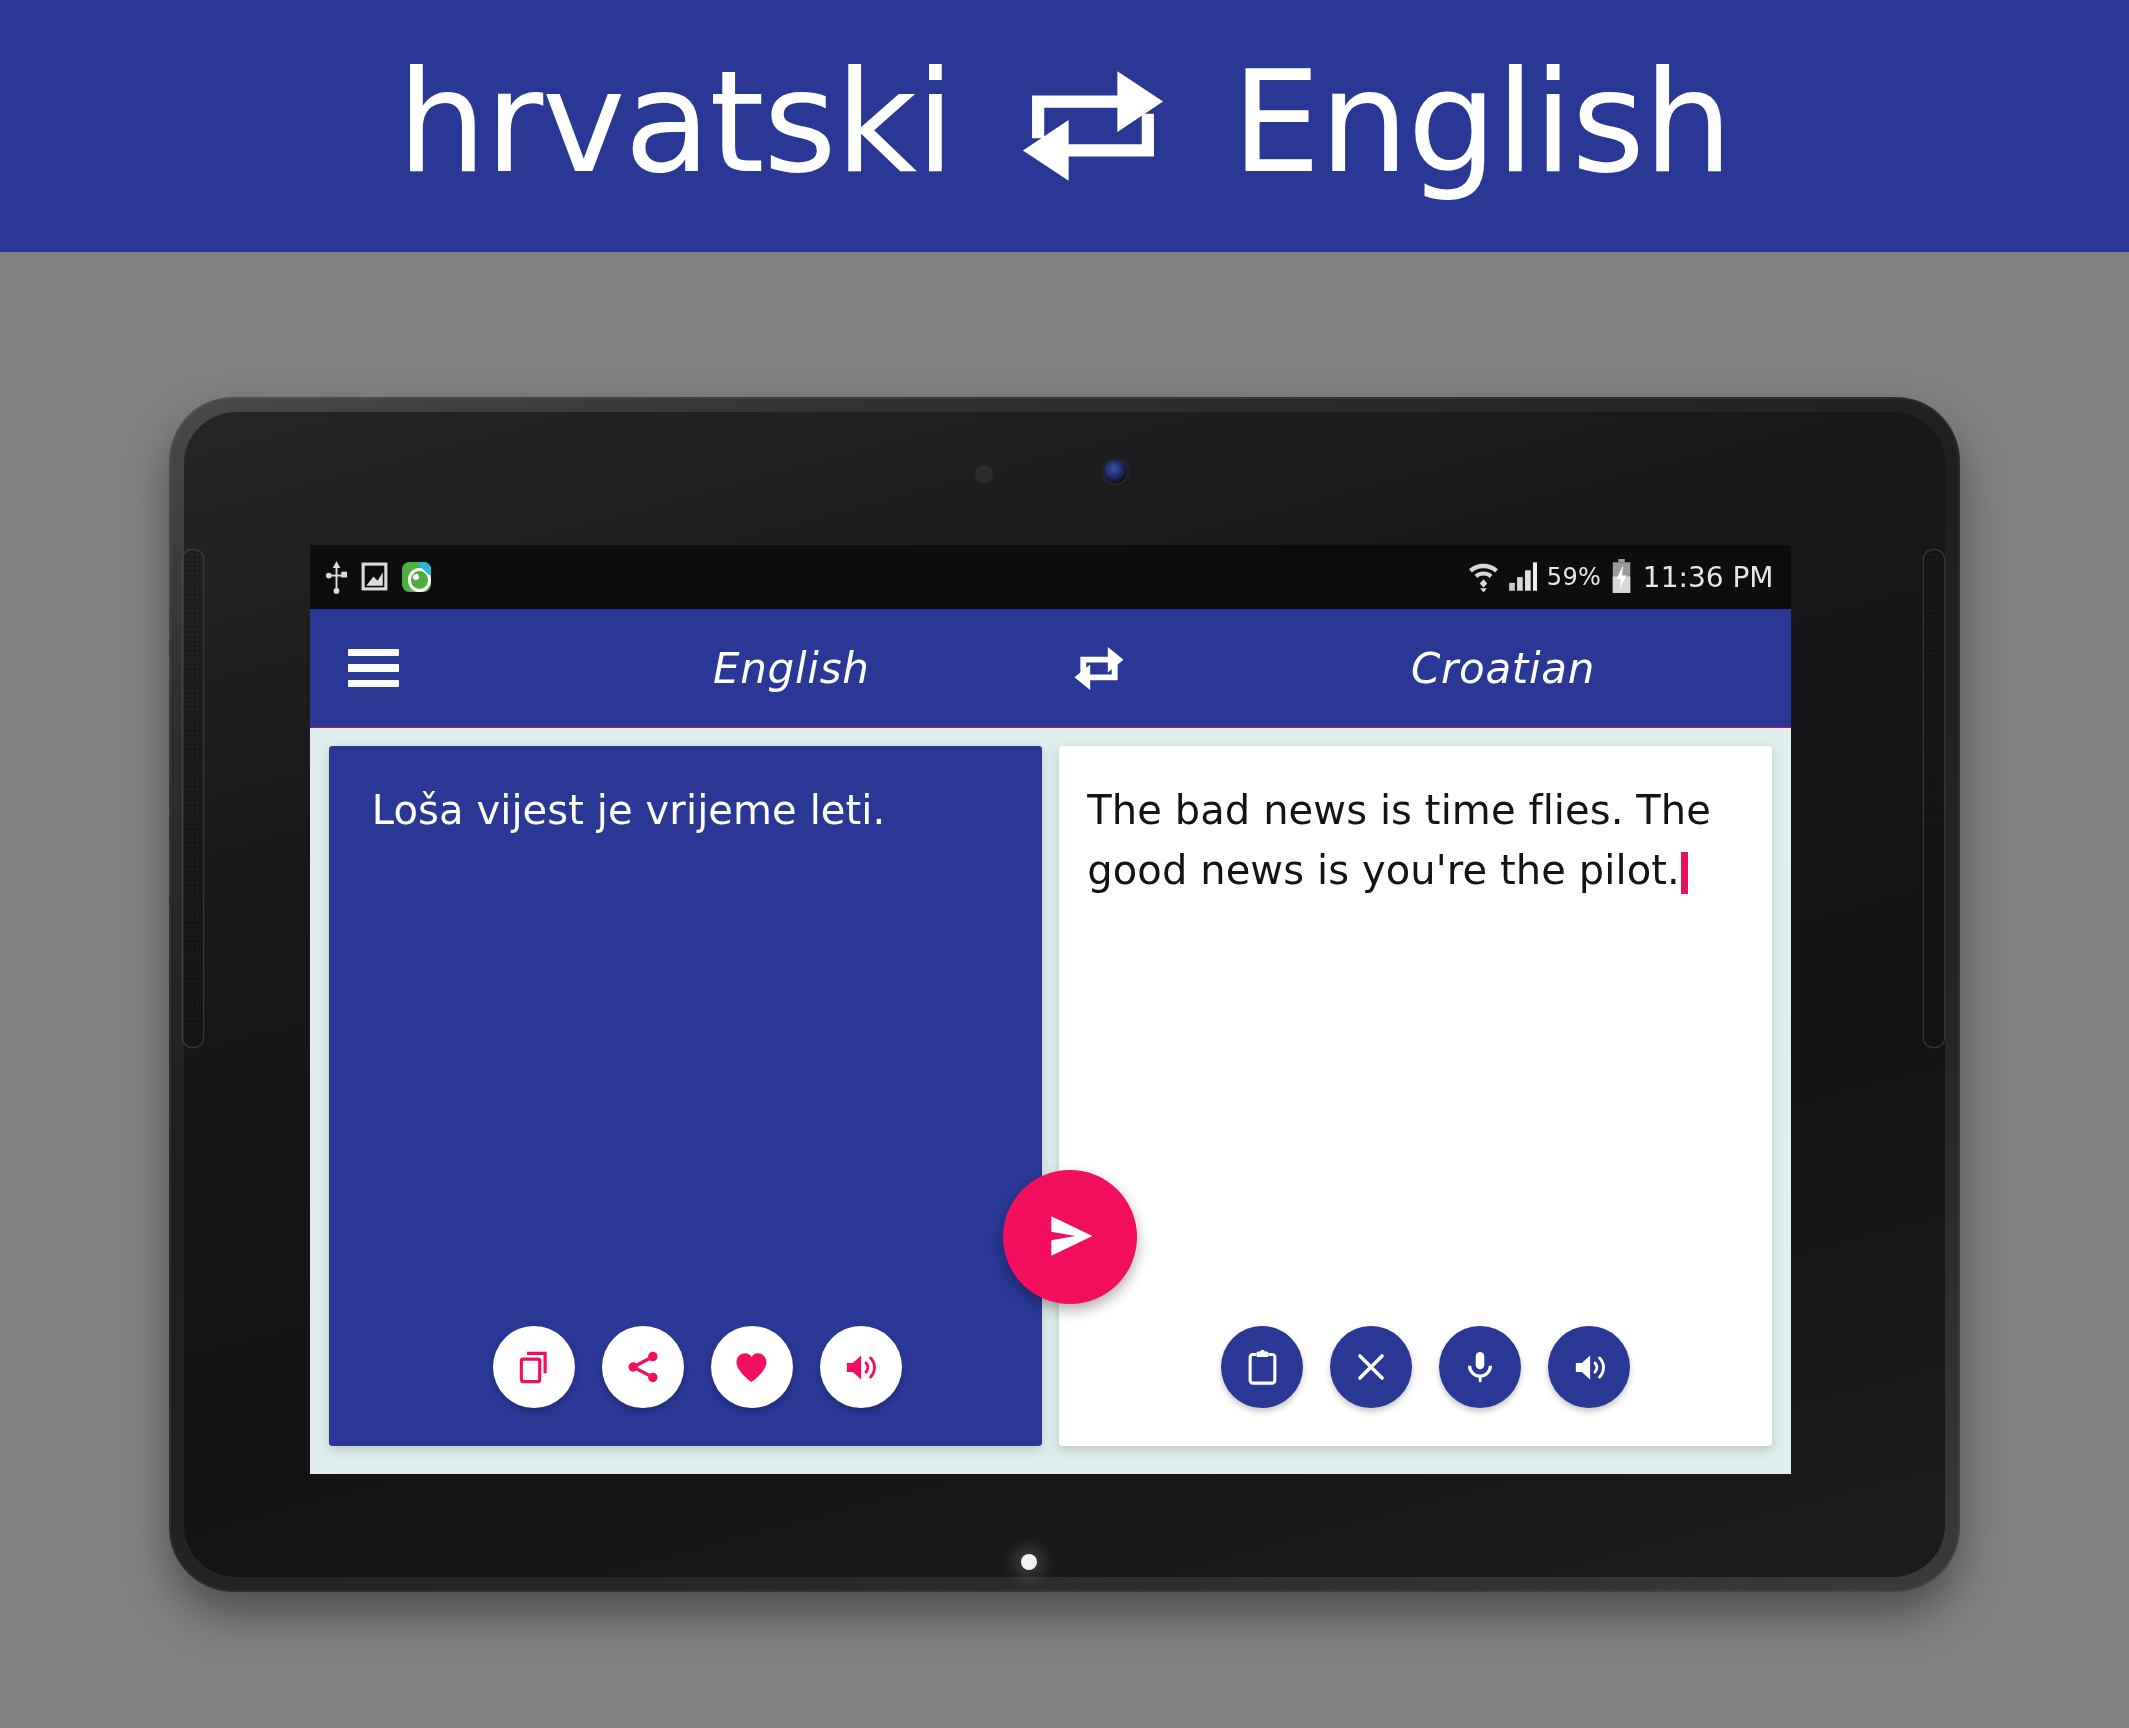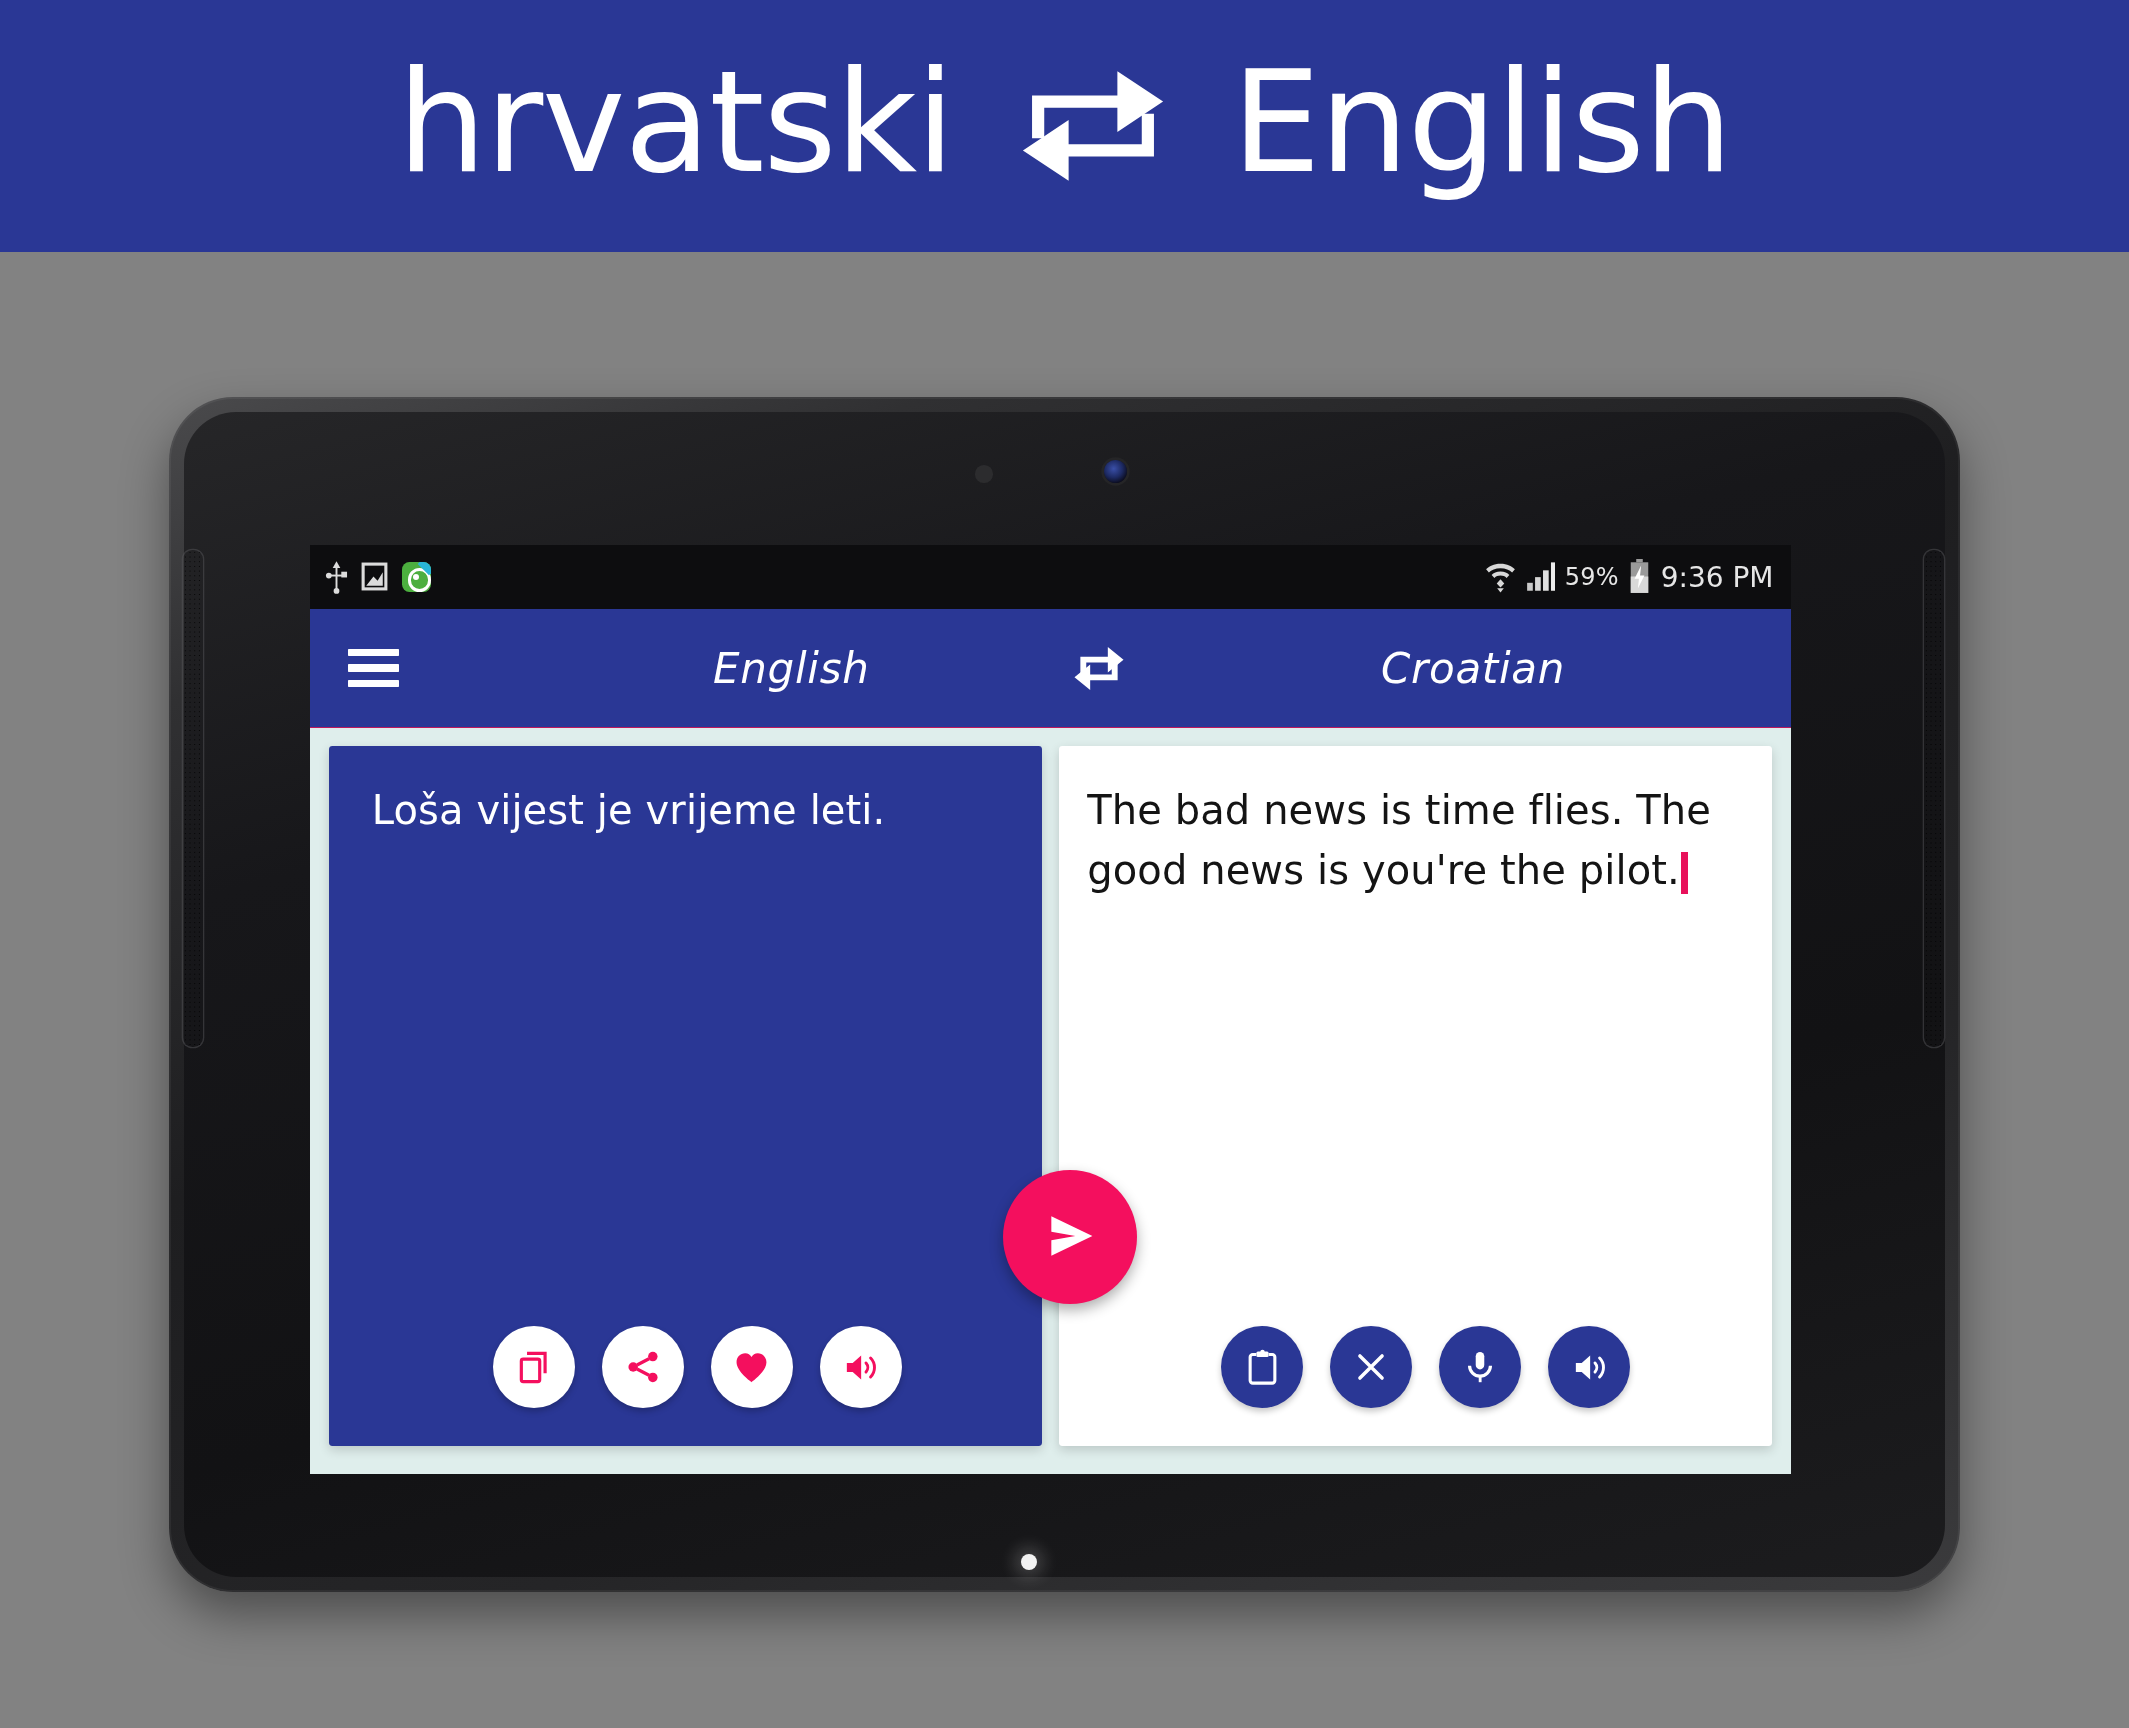--- a/index.html
+++ b/index.html
@@ -166,21 +166,21 @@
   .tb-lang {
     position: absolute;
     color: #ffffff;
     font-family: "DejaVu Sans", sans-serif;
     font-size: 42px;
     font-style: italic;
     letter-spacing: 0.7px;
     white-space: nowrap;
   }
   .tb-lang-src { left: 403px; }
-  .tb-lang-tgt { left: 1071px; }
+  .tb-lang-tgt { left: 1101px; }
   .tb-swap { position: absolute; left: 762px; width: 54px; height: 51px; }
 
   
   .content {
     position: absolute;
     left: 0; top: 183px;
     width: 1481px;
     height: 746px;
     background: #DFEEEC;
     padding: 17.5px 19px 28px 19px;
@@ -323,21 +323,21 @@
       </span>
       <span class="sb-text sb-pct">59%</span>
       <span>
         <svg width="23" height="35" viewBox="0 0 20 32" aria-hidden="true">
           <rect x="7" y="0" width="6" height="3" fill="#9a9a9a"></rect>
           <rect x="2" y="3" width="16" height="28" fill="#9a9a9a"></rect>
           <rect x="2" y="16" width="16" height="15" fill="#d9d9d9"></rect>
           <path d="M11.5 6 L5.5 18 H9.5 L8.5 27 L14.5 15 H10.5 Z" fill="#ffffff"></path>
         </svg>
       </span>
-      <span class="sb-text">9:36 PM</span>
+      <span class="sb-text">11:36 PM</span>
     </div>
   </div>
 
   <div class="toolbar">
     <div class="hamburger">
       <span></span>
         <span></span>
         <span></span>
     </div>
 

